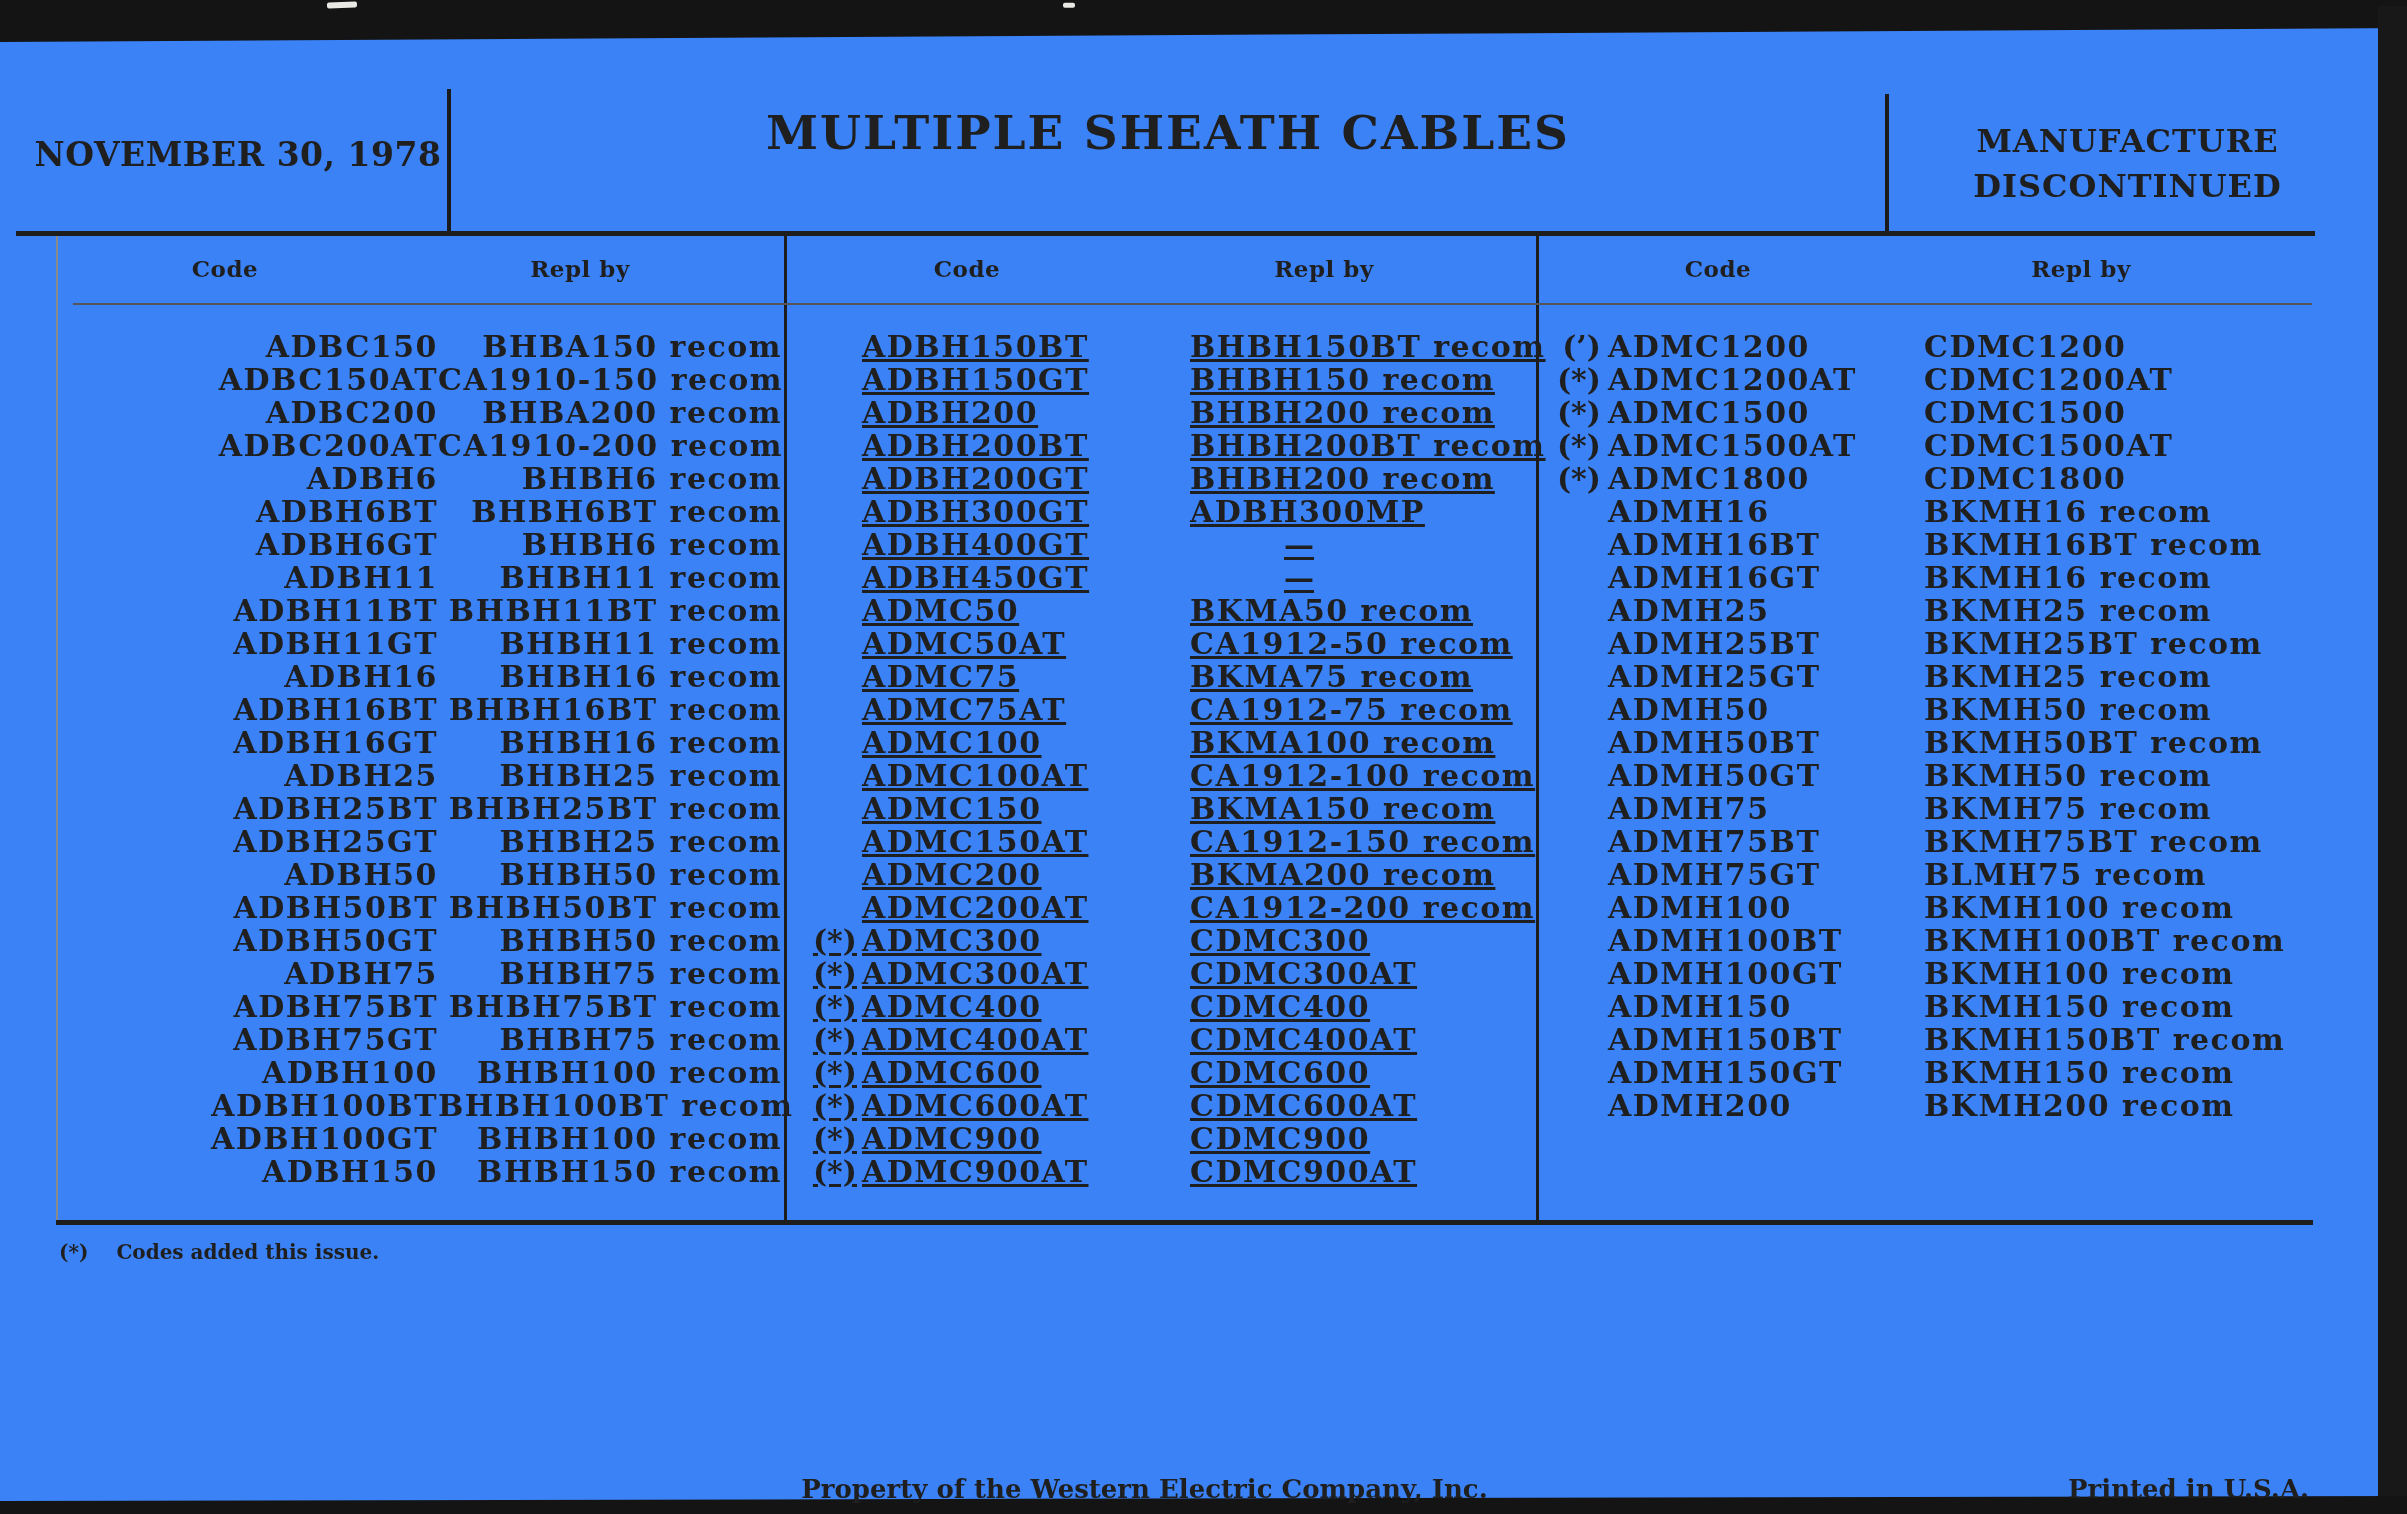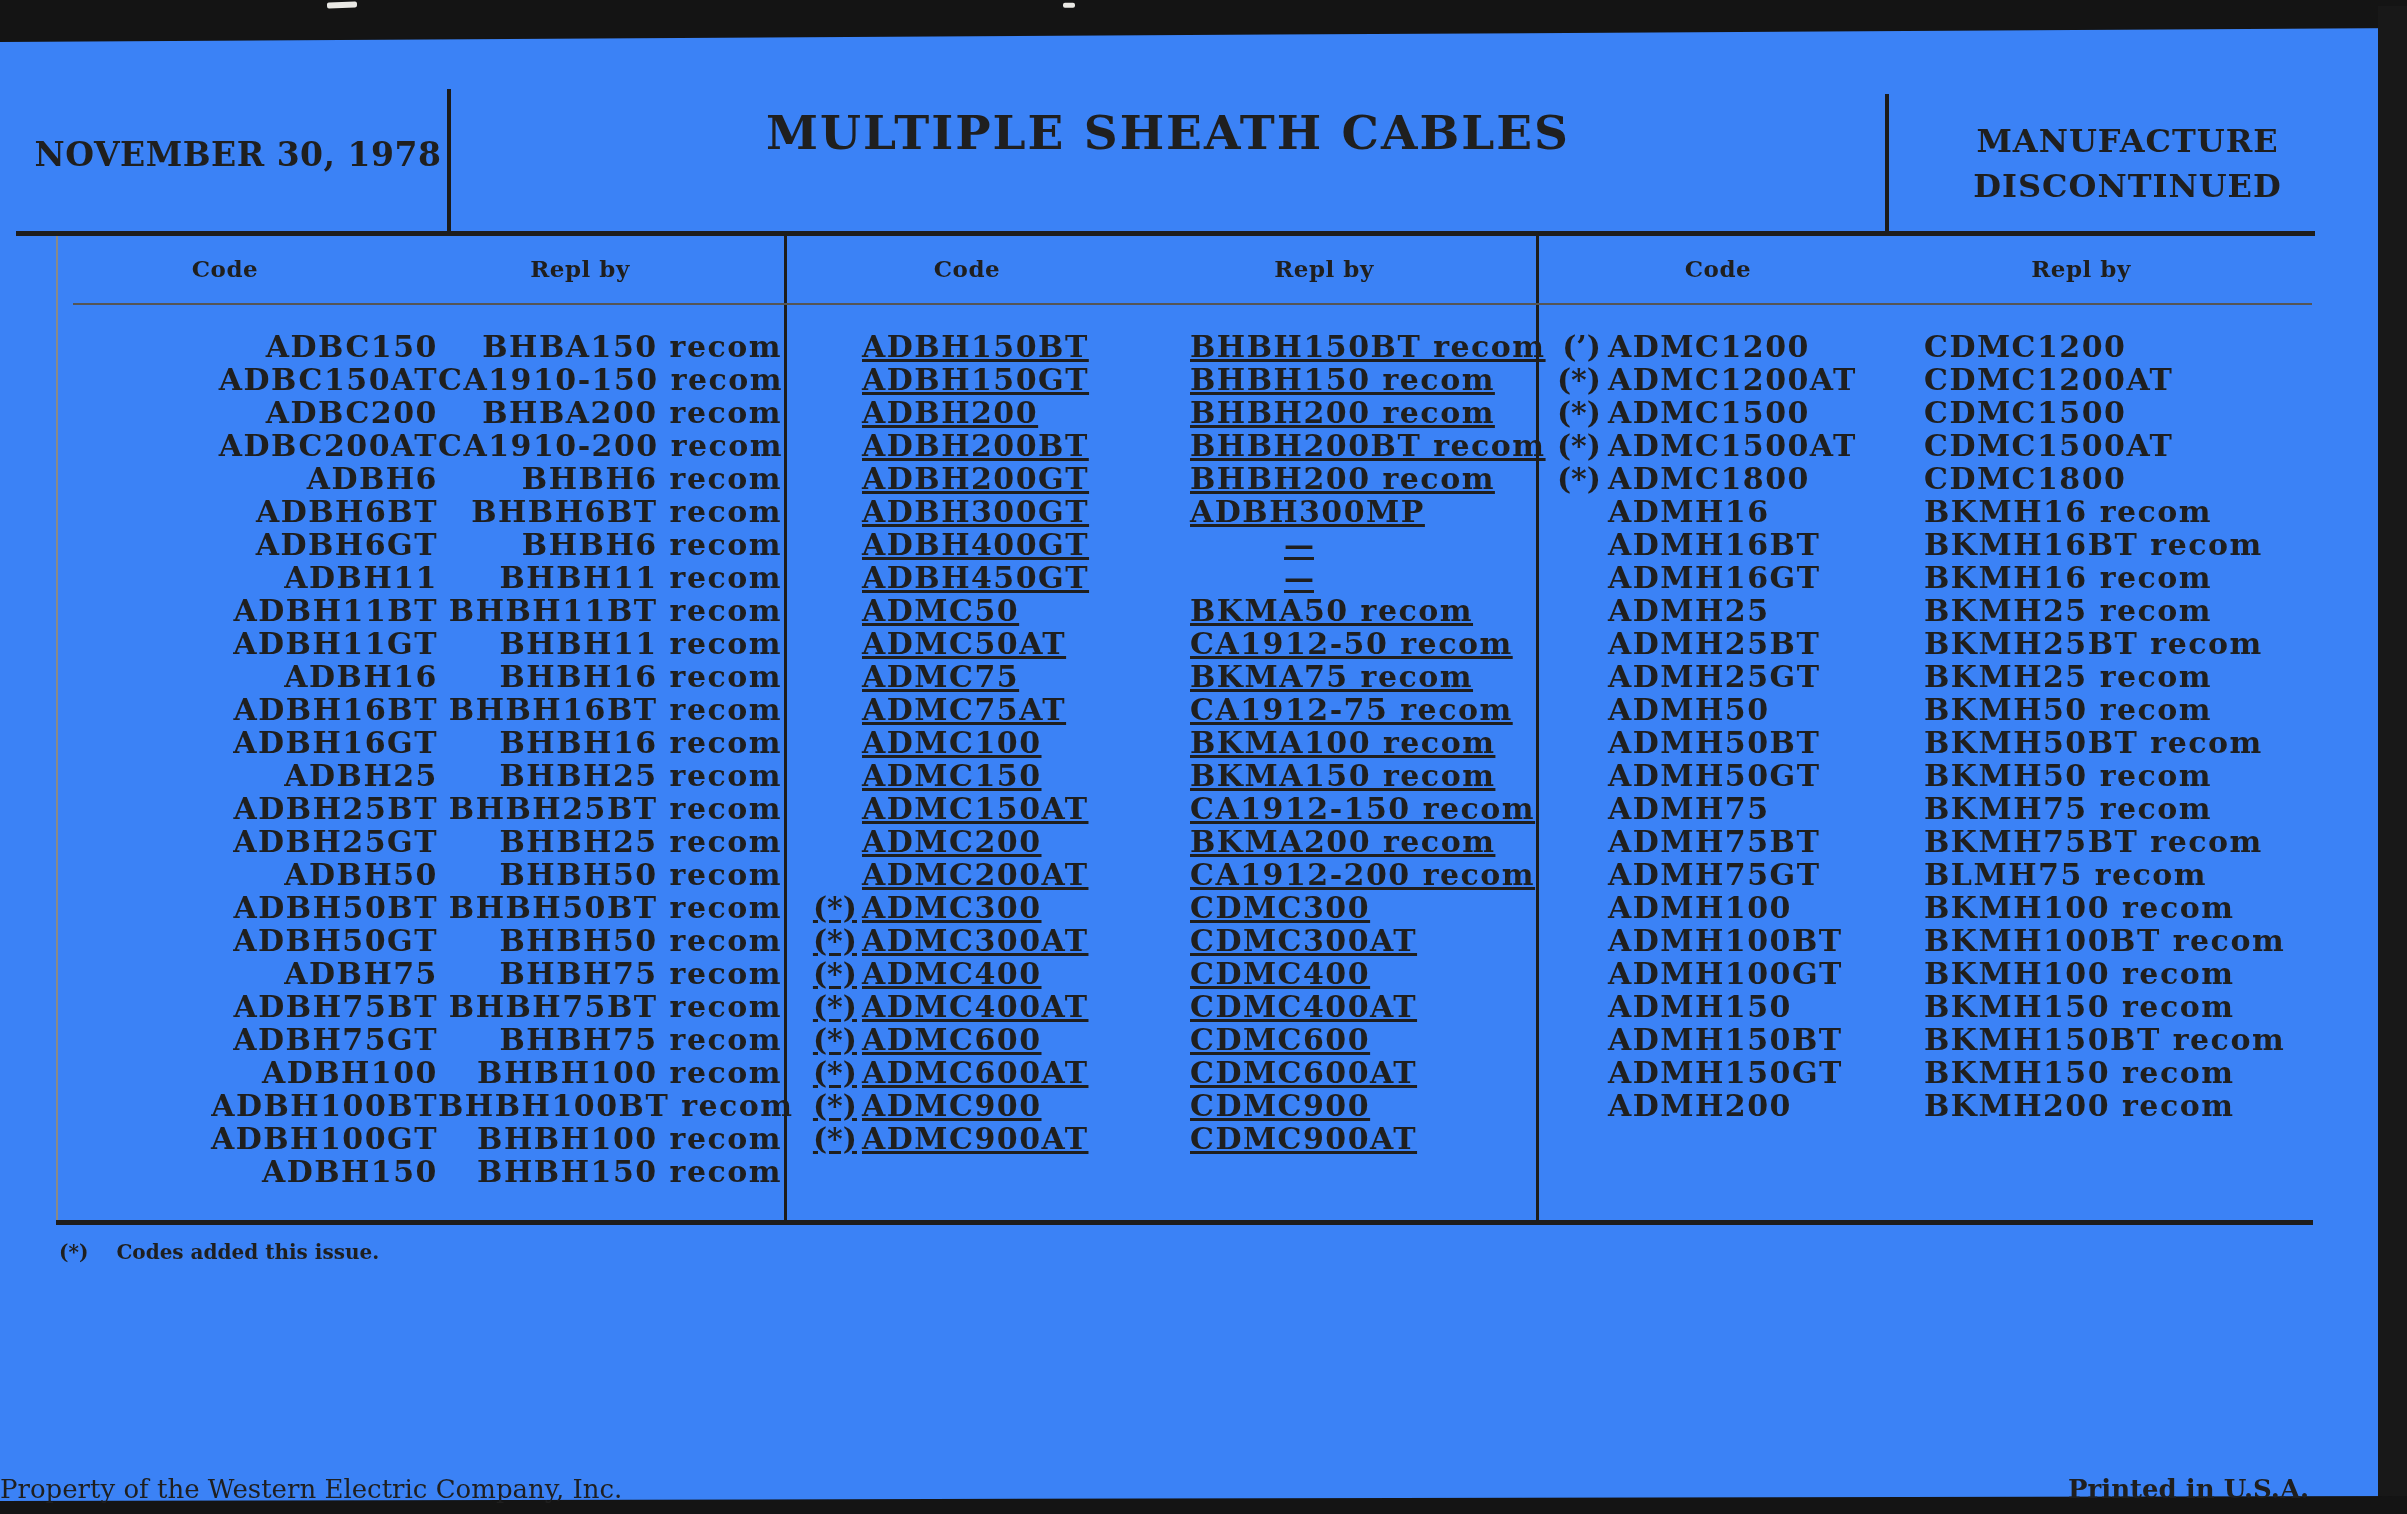--- a/index.html
+++ b/index.html
@@ -53,22 +53,22 @@
   .g1 .row{grid-template-columns:54px 315px 1fr;}
   .g2 .row{grid-template-columns:75px 328px 1fr;}
   .g3 .row{grid-template-columns:69px 316px 1fr;}
   .pre{text-align:right; padding-right:5px; letter-spacing:0;}
   .g3 .pre{padding-right:7px;}
   .repl.dash{padding-left:94px; letter-spacing:0;}
 
   
   .footnote{position:absolute; left:59px; top:1240px; font-size:20px; font-weight:700; white-space:nowrap;}
   .footnote .gap{display:inline-block; width:28px;}
-  .footer-center{position:absolute; left:0; top:1474px; width:2289px; text-align:left;
-    font-size:26px; font-weight:400; white-space:nowrap;}
+  .footer-center{position:absolute; left:0; top:1474px; width:2289px; text-align:center;
+    font-size:26px; font-weight:700; white-space:nowrap;}
   .footer-right{position:absolute; left:2068px; top:1474px; width:248px;
     font-size:26px; font-weight:700; white-space:nowrap;}
 </style>
 </head>
 <body>
 
 <div class="page">
 
   <div class="bar-top">
     <div class="speck s1"></div>
@@ -295,20 +295,25 @@
         <span class="code-c">ADMC75AT</span>
         <span class="repl">CA1912-75 recom</span>
       </div>
       <div class="row">
         <span class="pre"></span>
         <span class="code-c">ADMC100</span>
         <span class="repl">BKMA100 recom</span>
       </div>
       <div class="row">
         <span class="pre"></span>
+        <span class="code-c">ADMC100AT</span>
+        <span class="repl">CA1912-100 recom</span>
+      </div>
+      <div class="row">
+        <span class="pre"></span>
         <span class="code-c">ADMC150</span>
         <span class="repl">BKMA150 recom</span>
       </div>
       <div class="row">
         <span class="pre"></span>
         <span class="code-c">ADMC150AT</span>
         <span class="repl">CA1912-150 recom</span>
       </div>
       <div class="row">
         <span class="pre"></span>

